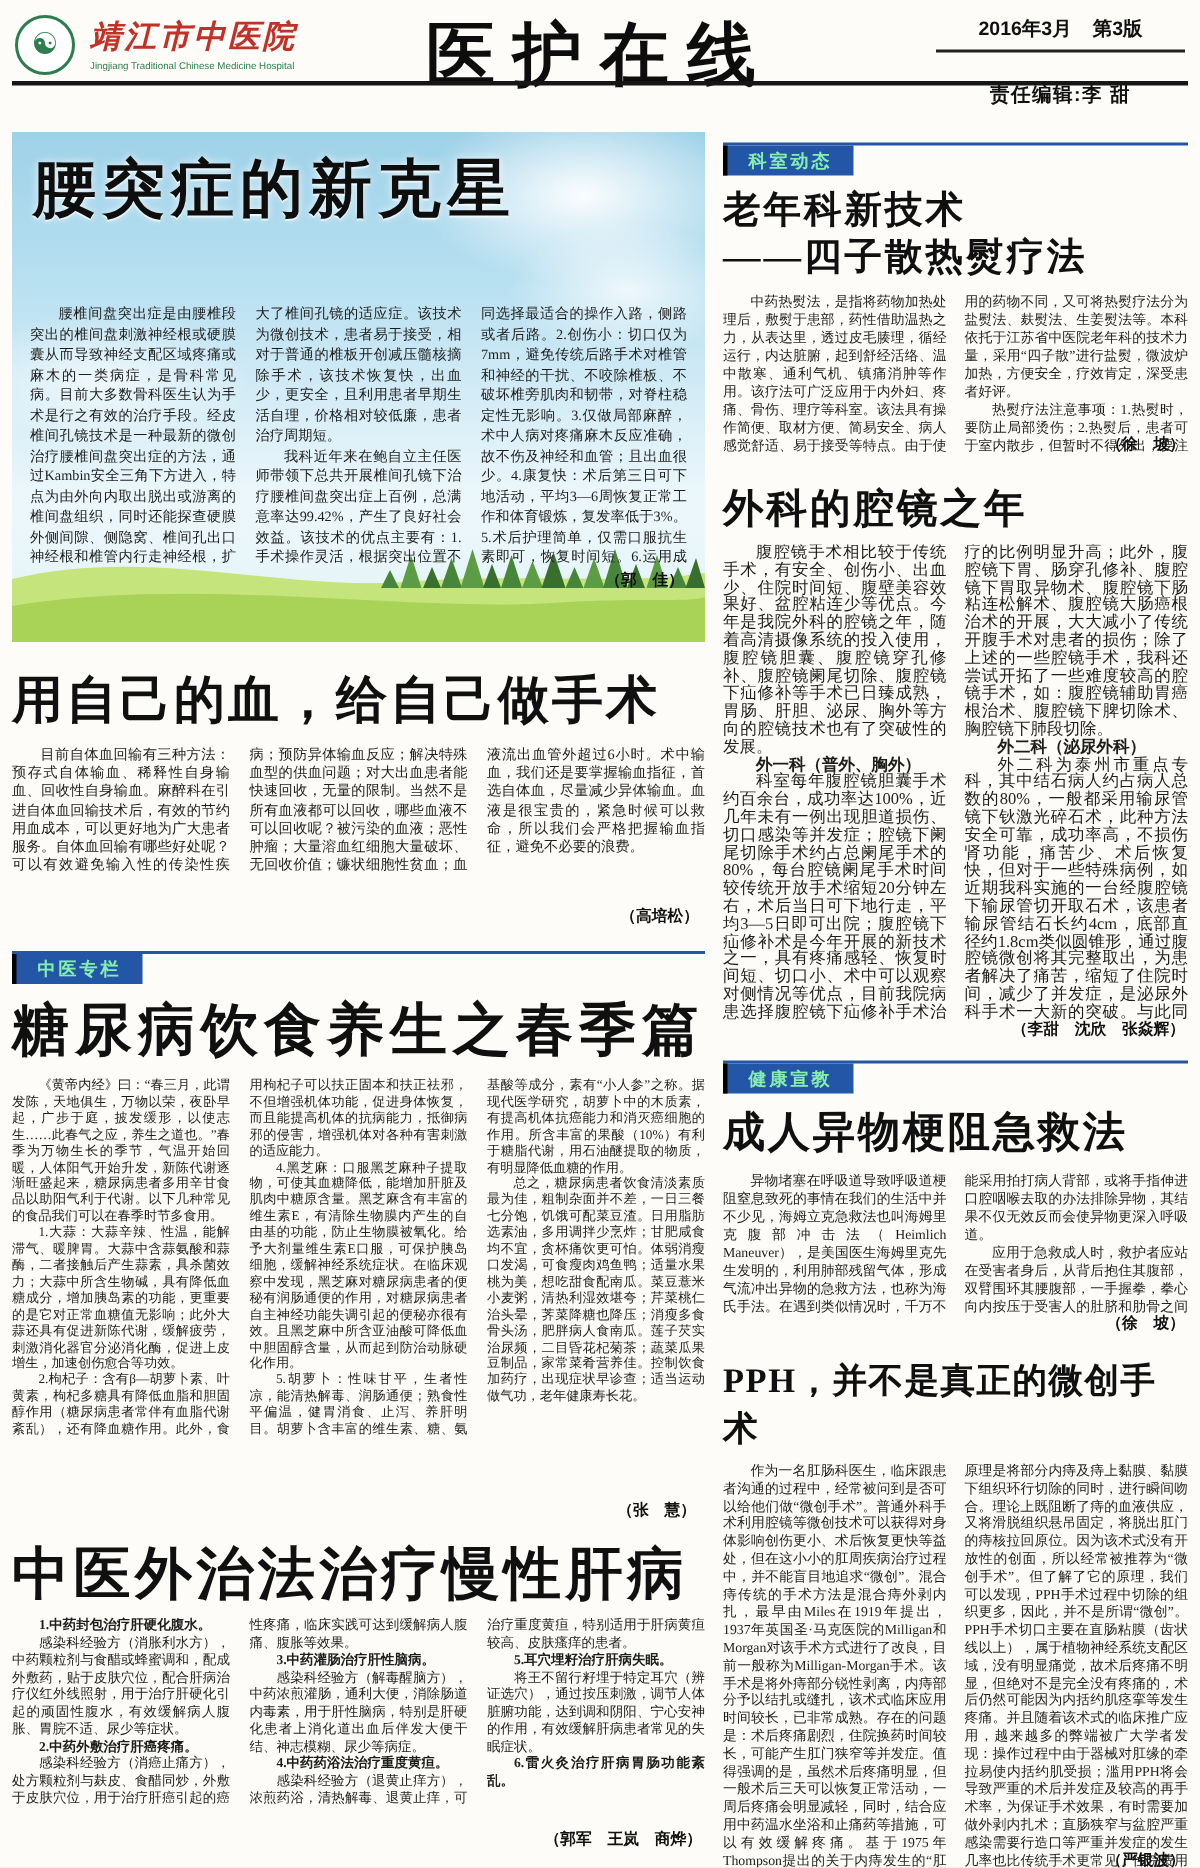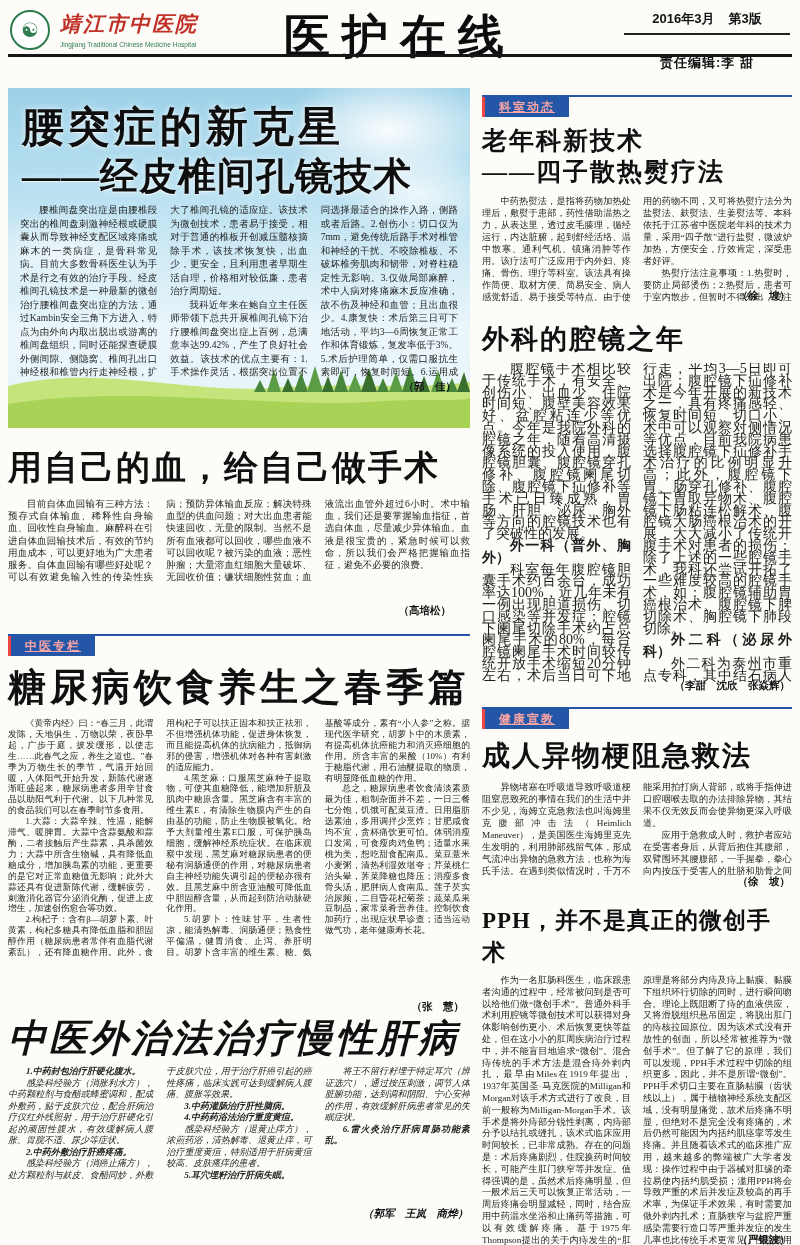--- a/index.html
+++ b/index.html
@@ -24,23 +24,23 @@
   .issue-box { position:absolute; right:0; top:4px; width:170px; text-align:center;
     font-family:"Liberation Sans","DejaVu Sans",sans-serif; font-weight:700; font-size:13px; color:#111; }
   .issue-row1 { padding-bottom:5px; }
   .issue-row1 .sep { display:inline-block; width:14px; }
   .issue-div { height:1.5px; background:#222; margin:0 2px; }
   .issue-row2 { padding-top:19px; letter-spacing:1px; }
   
   .col-left  { position:absolute; left:8px;  top:88px; width:462px; }
   .col-right { position:absolute; left:482px; top:95px; width:310px; }
   
-  .label { display:inline-block; background:#2456a8; color:#fca5a5; padding:0 14px;
+  .label { display:inline-block; background:#2456a8; color:#86efac; padding:0 14px;
     font:700 12px/20px "Liberation Sans","DejaVu Sans",sans-serif; letter-spacing:2px;
-    border-left:3px solid #ef4444;text-decoration:underline; }
+    border-left:3px solid #000000; }
   .headline { font-weight:900; color:#101010; letter-spacing:2px; }
   .body { text-align:justify; overflow:hidden; color:#1d1d1d; }
   .body p { text-indent:2em; }
   .body p.sub { font-weight:700; }
   .byline { position:absolute; font-weight:700; font-size:10.5px; color:#111; }
   article { position:relative; }
   
   .feat { width:462px; height:340px; position:relative; overflow:hidden;
     background:linear-gradient(180deg,#9ed1e8 0%,#b6dff0 28%,#d4ecf6 52%,#ecf7fb 72%,#e3f3f8 100%); }
   .cloud { position:absolute; border-radius:50%;
@@ -53,39 +53,39 @@
   .feat-title .l1 { font-size:42px; font-weight:900; letter-spacing:4px; color:#0e0e0e; }
   .feat-title .l2 { font-size:38px; font-weight:900; letter-spacing:1px; color:#0e0e0e; margin-top:2px; }
   .feat-body { position:absolute; left:12px; top:116px; width:438px; height:178px;
     column-count:3; column-gap:13px; font-size:9.5px; line-height:13.5px; }
   .feat .byline { right:14px; bottom:34px; }
   .meadow { position:absolute; left:0; bottom:0; width:462px; height:70px; display:block; }
   
   .a-blood { margin-top:16px; height:176px; }
   .a-blood .headline { font-size:34px; line-height:48px; }
   .a-blood .body { margin-top:6px; height:122px; column-count:3; column-gap:13px; font-size:9.5px; line-height:12.2px; }
-  .a-blood .byline { right:19px; bottom:2px; }
+  .a-blood .byline { right:4px; bottom:2px; }
   .label-row-left { margin-top:14px; border-top:2px solid #2456a8; }
   .a-diab { margin-top:8px; height:352px; }
   .a-diab .headline { font-size:38px; line-height:46px; letter-spacing:4px; }
   .a-diab .body { margin-top:8px; height:294px; column-count:3; column-gap:13px; font-size:8.8px; line-height:10.9px; }
   .a-diab .byline { right:6px; bottom:2px; }
-  .a-liver { height:205px;font-style:italic; }
+  .a-liver { margin-top:12px; height:205px; }
   .a-liver .headline { font-size:38px; line-height:44px; letter-spacing:3px; }
   .a-liver .body { margin-top:6px; height:152px; column-count:3; column-gap:13px; font-size:9px; line-height:11.5px; }
   .a-liver .byline { right:2px; bottom:0; }
   
   .a-ger { margin-top:8px; height:178px; }
   .a-ger .headline .l1 { font-size:25px; line-height:31px; display:block; }
   .a-ger .headline .l2 { font-size:25px; line-height:31px; display:block; }
   .a-ger .body { margin-top:8px; height:108px; column-count:2; column-gap:12px; font-size:9.2px; line-height:12px; }
   .a-ger .byline { right:2px; bottom:0; }
   .a-endo { margin-top:18px; height:372px; }
   .a-endo .headline { font-size:27px; line-height:36px; }
-  .a-endo .body { margin-top:6px; height:326px; column-count:2; column-gap:12px; font-size:14px; line-height:11.8px; }
+  .a-endo .body { margin-top:6px; height:326px; column-count:2; column-gap:12px; font-size:11px; line-height:11.8px; }
   .a-endo .byline { right:2px; bottom:0; }
   .label-row-right { margin-top:14px; border-top:2px solid #2456a8; }
   .a-chok { margin-top:8px; height:152px; }
   .a-chok .headline { font-size:28px; line-height:38px; }
   .a-chok .body { margin-top:6px; height:106px; column-count:2; column-gap:12px; font-size:9.2px; line-height:12px; }
   .a-chok .byline { right:2px; bottom:0; }
   .a-pph { margin-top:16px; height:342px; }
   .a-pph .headline { font-size:23px; line-height:32px; letter-spacing:1px; }
   .a-pph .body { margin-top:6px; height:298px; column-count:2; column-gap:12px; font-size:9.2px; line-height:11.8px; }
   .a-pph .byline { right:2px; bottom:0; }
@@ -139,21 +139,20 @@
           <polygon points="402,8 394,34 410,34" fill="#47863a"></polygon>
           <polygon points="416,18 410,34 422,34" fill="#396f2e"></polygon>
           <polygon points="430,12 423,34 437,34" fill="#5c9c45"></polygon>
           <polygon points="444,20 438,34 450,34" fill="#47863a"></polygon>
           <polygon points="456,14 449,34 462,34" fill="#396f2e"></polygon>
         </g>
         <path d="M0,46 C120,26 260,50 360,44 C420,40 450,44 462,40 L462,70 L0,70 Z" fill="#a8d357"></path>
       </svg>
       <div class="feat-title">
         <div class="l1">腰突症的新克星</div>
-        <div class="l2">——经皮椎间孔镜技术</div>
       </div>
       <div class="body feat-body">
         <p>腰椎间盘突出症是由腰椎段突出的椎间盘刺激神经根或硬膜囊从而导致神经支配区域疼痛或麻木的一类病症，是骨科常见病。目前大多数骨科医生认为手术是行之有效的治疗手段。经皮椎间孔镜技术是一种最新的微创治疗腰椎间盘突出症的方法，通过Kambin安全三角下方进入，特点为由外向内取出脱出或游离的椎间盘组织，同时还能探查硬膜外侧间隙、侧隐窝、椎间孔出口神经根和椎管内行走神经根，扩大了椎间孔镜的适应症。该技术为微创技术，患者易于接受，相对于普通的椎板开创减压髓核摘除手术，该技术恢复快，出血少，更安全，且利用患者早期生活自理，价格相对较低廉，患者治疗周期短。</p>
         <p>我科近年来在鲍自立主任医师带领下总共开展椎间孔镜下治疗腰椎间盘突出症上百例，总满意率达99.42%，产生了良好社会效益。该技术的优点主要有：1.手术操作灵活，根据突出位置不同选择最适合的操作入路，侧路或者后路。2.创伤小：切口仅为7mm，避免传统后路手术对椎管和神经的干扰、不咬除椎板、不破坏椎旁肌肉和韧带，对脊柱稳定性无影响。3.仅做局部麻醉，术中人病对疼痛麻木反应准确，故不伤及神经和血管；且出血很少。4.康复快：术后第三日可下地活动，平均3—6周恢复正常工作和体育锻炼，复发率低于3%。5.术后护理简单，仅需口服抗生素即可，恢复时间短。6.运用成本低，无需内置物，提高手术含金量的同时减轻病人经济负担。</p>
       </div>
       <div class="byline">（郭　佳）</div>
     </article>
 
     <article class="a-blood">
       <h2 class="headline">用自己的血，给自己做手术</h2>
@@ -181,20 +180,21 @@
     </article>
 
     <article class="a-liver">
       <h2 class="headline">中医外治法治疗慢性肝病</h2>
       <div class="body">
         <p class="sub">1.中药封包治疗肝硬化腹水。</p>
         <p>感染科经验方（消胀利水方），中药颗粒剂与食醋或蜂蜜调和，配成外敷药，贴于皮肤穴位，配合肝病治疗仪红外线照射，用于治疗肝硬化引起的顽固性腹水，有效缓解病人腹胀、胃脘不适、尿少等症状。</p>
         <p class="sub">2.中药外敷治疗肝癌疼痛。</p>
         <p>感染科经验方（消癌止痛方），处方颗粒剂与麸皮、食醋同炒，外敷于皮肤穴位，用于治疗肝癌引起的癌性疼痛，临床实践可达到缓解病人腹痛、腹胀等效果。</p>
         <p class="sub">3.中药灌肠治疗肝性脑病。</p>
+        <p>感染科经验方（解毒醒脑方），中药浓煎灌肠，通利大便，消除肠道内毒素，用于肝性脑病，特别是肝硬化患者上消化道出血后伴发大便干结、神志模糊、尿少等病症。</p>
         <p class="sub">4.中药药浴法治疗重度黄疸。</p>
         <p>感染科经验方（退黄止痒方），浓煎药浴，清热解毒、退黄止痒，可治疗重度黄疸，特别适用于肝病黄疸较高、皮肤瘙痒的患者。</p>
         <p class="sub">5.耳穴埋籽治疗肝病失眠。</p>
         <p>将王不留行籽埋于特定耳穴（辨证选穴），通过按压刺激，调节人体脏腑功能，达到调和阴阳、宁心安神的作用，有效缓解肝病患者常见的失眠症状。</p>
         <p class="sub">6.雷火灸治疗肝病胃肠功能紊乱。</p>
 
       </div>
       <div class="byline">（郭军　王岚　商烨）</div>
     </article>
   </div>

